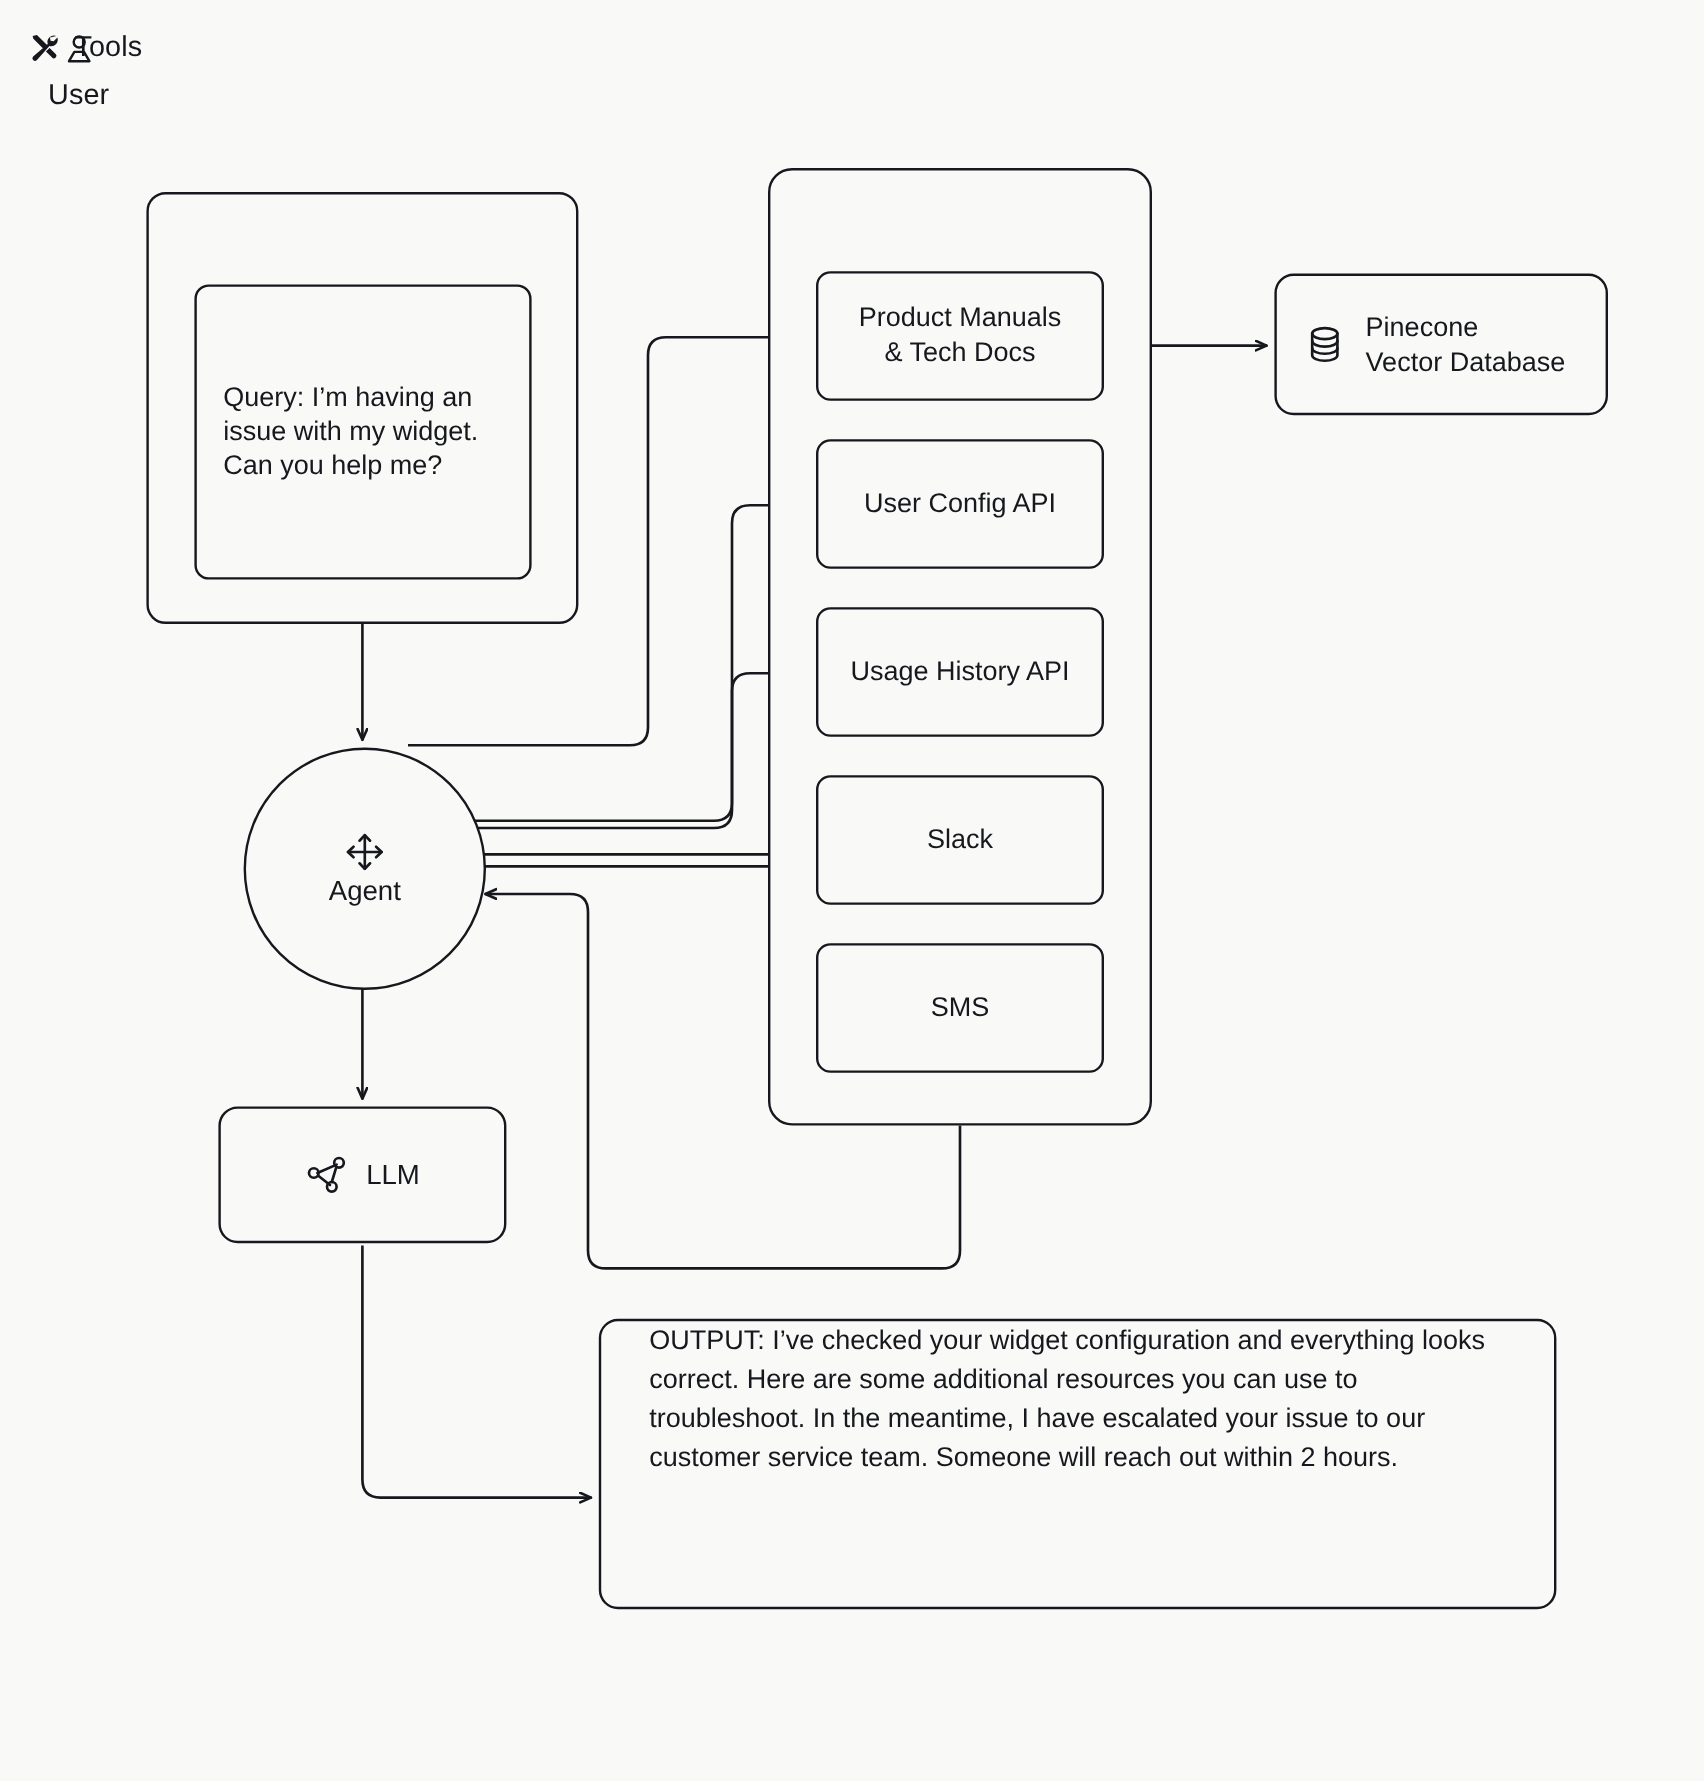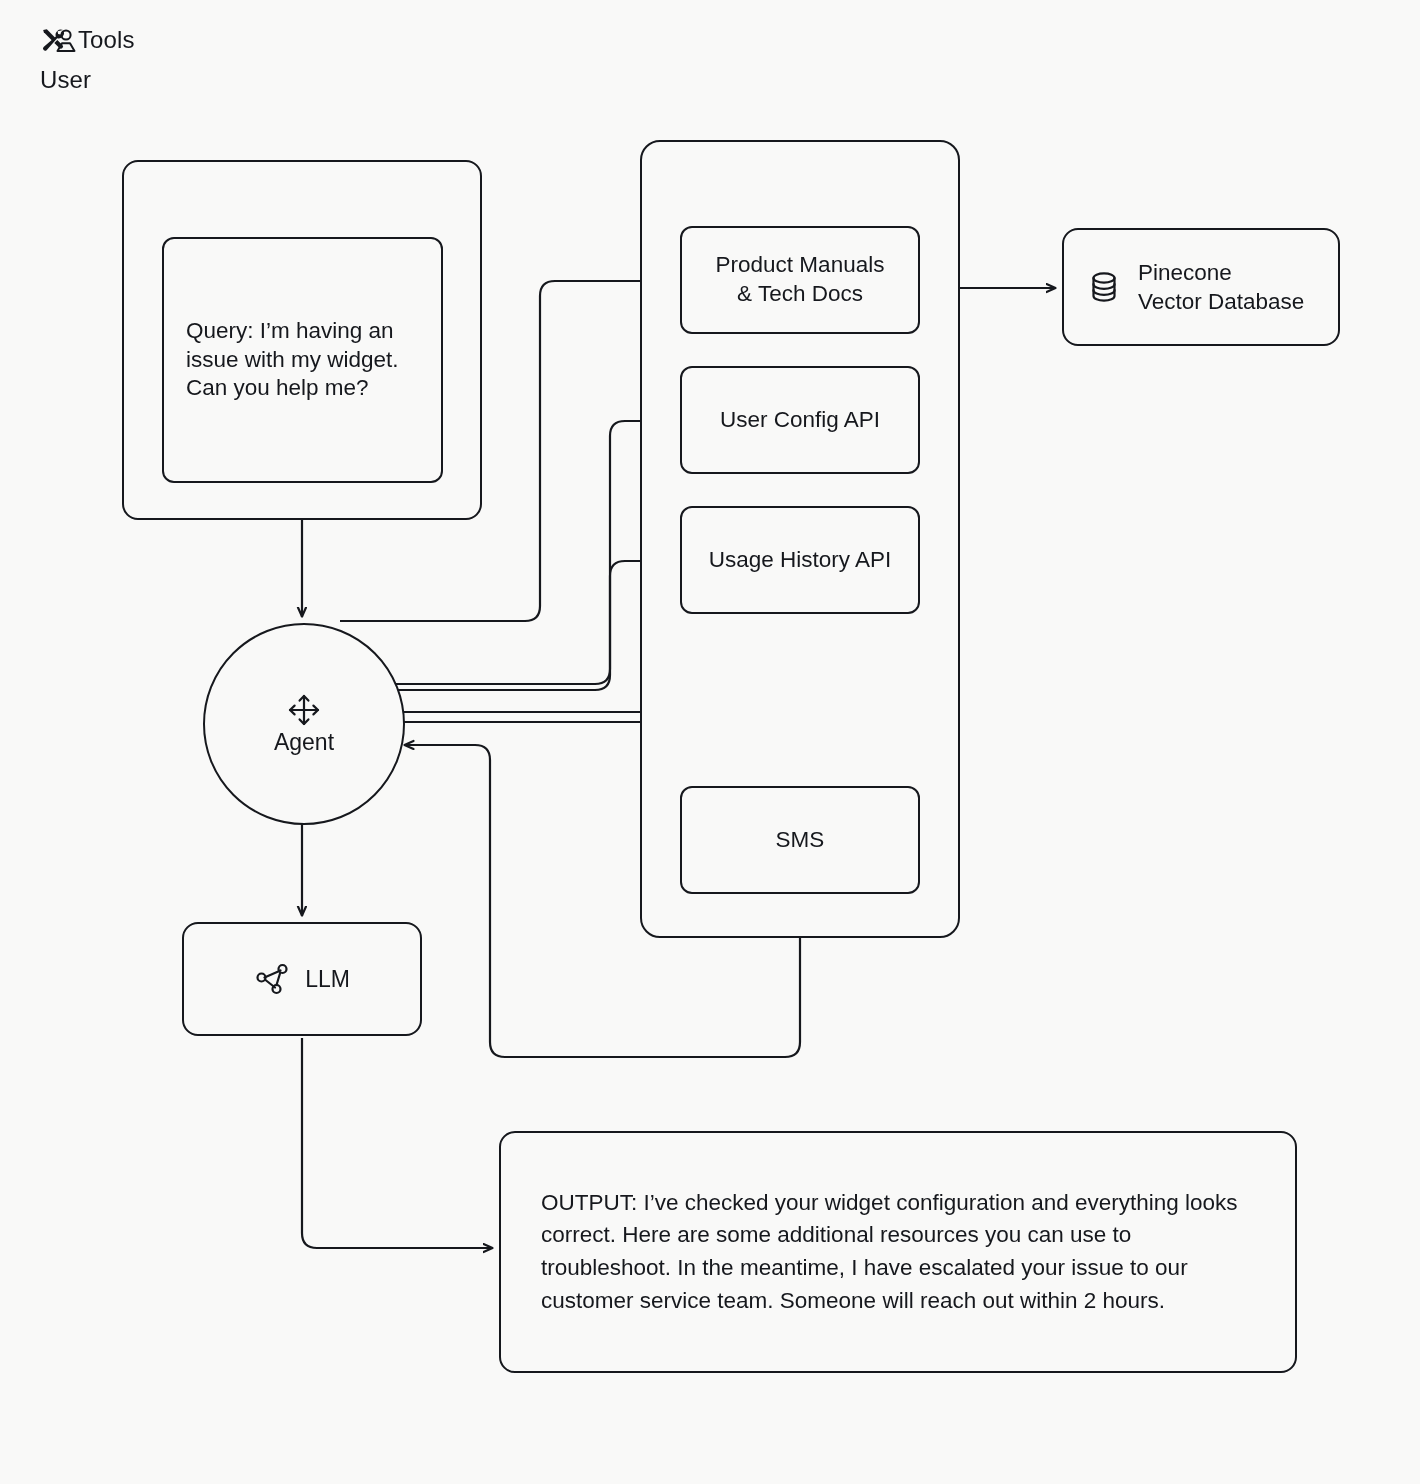--- a/index.html
+++ b/index.html
@@ -58,21 +58,21 @@
     padding: 17px 22px;
   }
   #query-text {
     font-size: 22.5px;
     line-height: 1.27;
     white-space: pre-line;
   }
 
   
   #tools-group { left: 640px; top: 140px; width: 320px; height: 798px; border-radius: 20px; }
-  #tools-header { left: 40px; top: 26px; }
+  #tools-header { left: 24px; top: 26px; }
   .tool-box {
     position: absolute;
     left: 680px;
     width: 240px;
     height: 108px;
     border-radius: 12px;
     display: flex;
     align-items: center;
     justify-content: center;
     text-align: center;
@@ -132,25 +132,24 @@
     display: flex;
     align-items: center;
     justify-content: center;
     gap: 13px;
   }
   #llm-label { font-size: 23px; }
 
   
   #output-box {
     left: 499px;
-    top: 1131px;
+    top: 1099px;
     width: 798px;
     height: 242px;
     display: flex;
-    align-items: center;
     padding: 0 40px;
   }
   #output-text {
     font-size: 22.5px;
     line-height: 1.45;
   }
 
   .icon { display: inline-flex; align-items: center; justify-content: center; }
 </style>
 </head>
@@ -231,20 +230,23 @@
   <div class="node tool-box" id="tool-1">
     <span class="tool-label">User Config API</span>
   </div>
   <div class="node tool-box" id="tool-0">
     <span class="tool-label">Product Manuals
 &amp; Tech Docs</span>
   </div>
   <div class="node tool-box" id="tool-2">
     <span class="tool-label">Usage History API</span>
   </div>
+  <div class="node tool-box" id="tool-3">
+    <span class="tool-label">Slack</span>
+  </div>
   <div class="node tool-box" id="tool-4">
     <span class="tool-label">SMS</span>
   </div>
 
   <div class="node" id="pinecone-box">
     <span class="icon">
       <svg width="32" height="34" viewBox="0 0 32 34" fill="none" stroke="#16181d" stroke-width="2.2" stroke-linecap="round" stroke-linejoin="round">
         <ellipse cx="16" cy="8" rx="10.5" ry="4.6"></ellipse>
         <path d="M5.5,8 L5.5,26 a10.5,4.6 0 0 0 21,0 L26.5,8"></path>
         <path d="M5.5,14.2 a10.5,4.6 0 0 0 21,0"></path>

